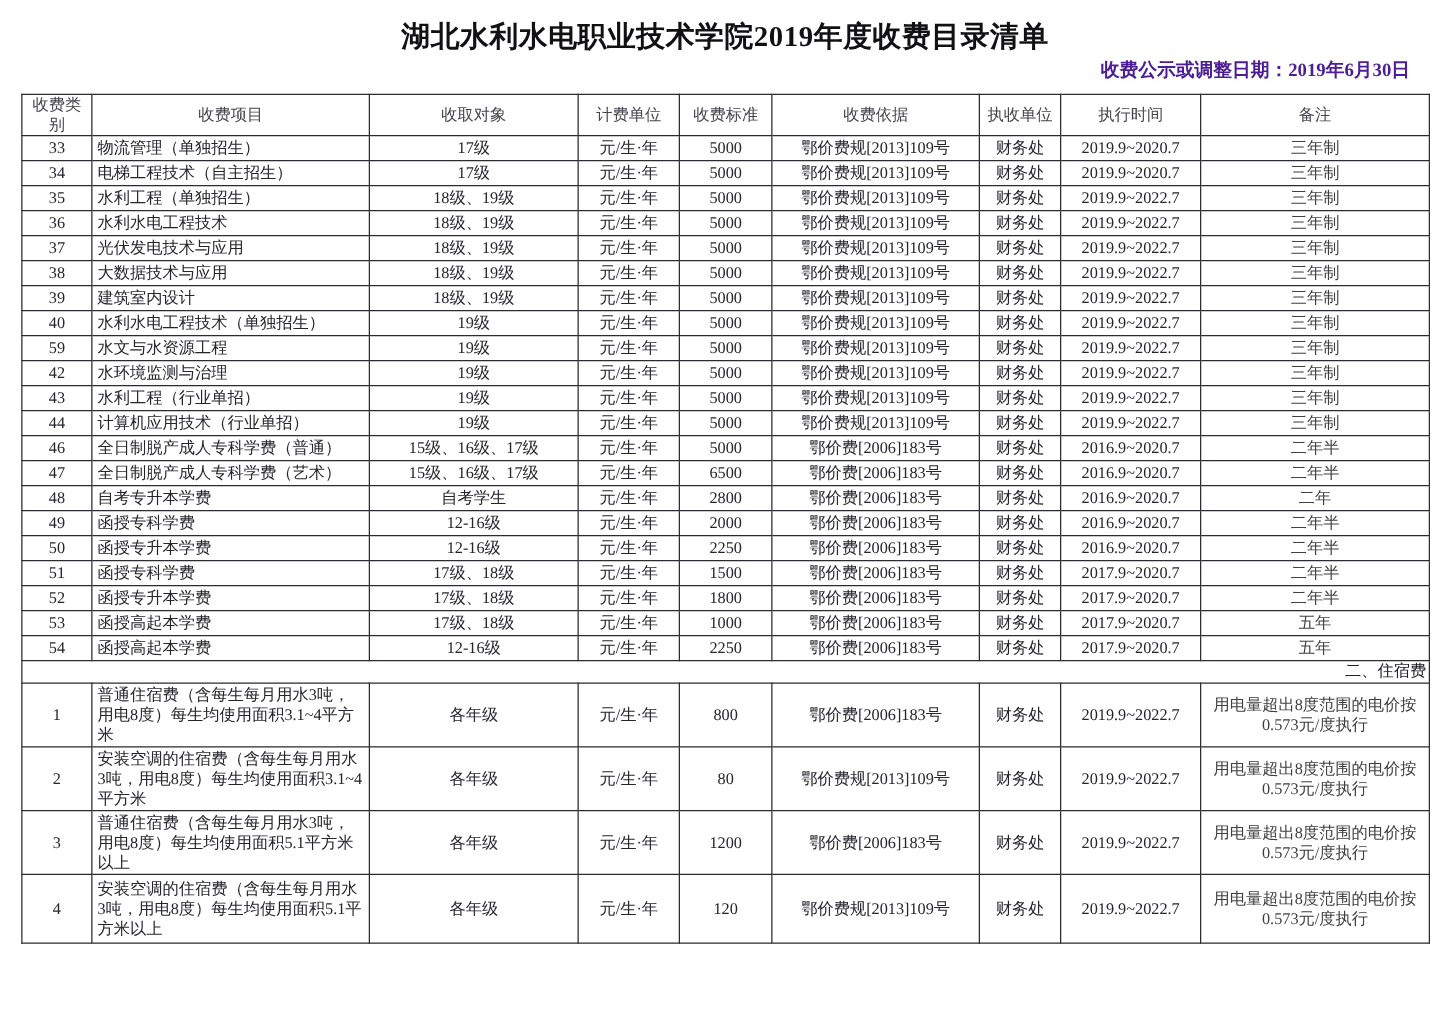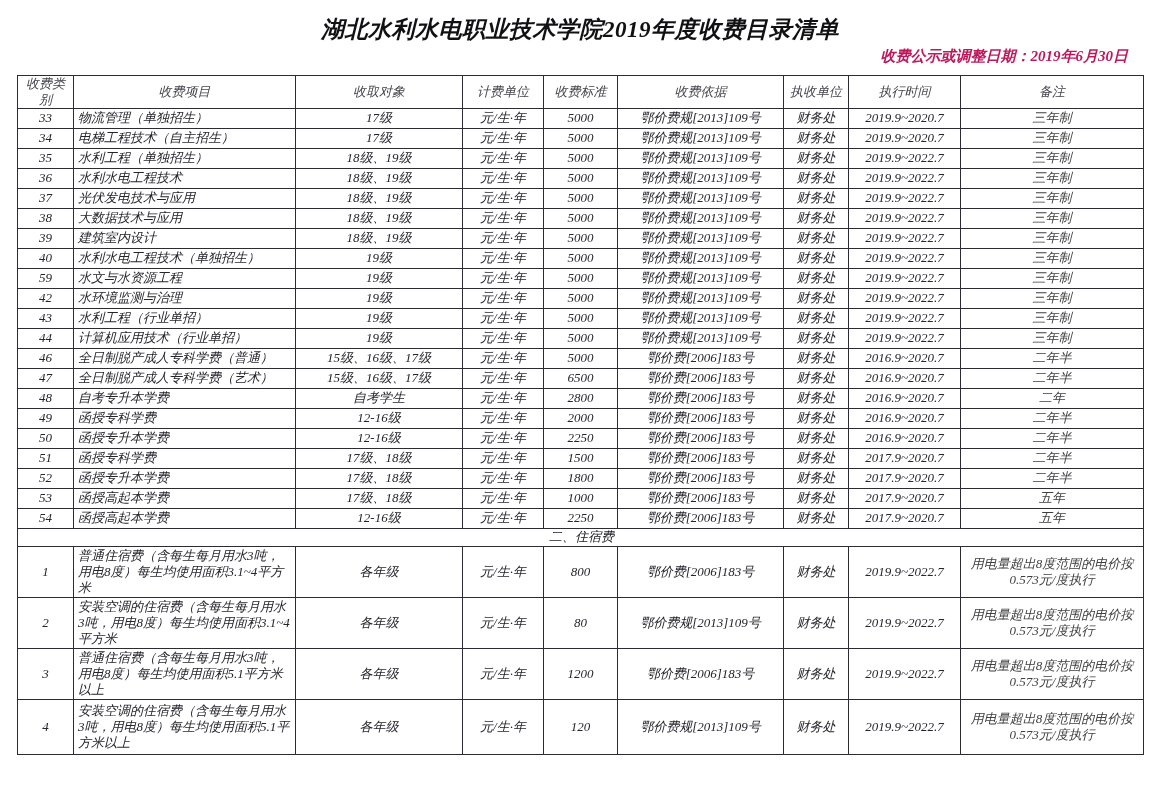--- a/index.html
+++ b/index.html
@@ -1,46 +1,46 @@
 <!DOCTYPE html>
 <html><head>
 <meta charset="utf-8">
 <style>
   html,body { margin:0; padding:0; background:#ffffff; }
   .page {
     position:relative; width:1160px; height:812px; overflow:hidden;
-    background:#ffffff; font-family:"Liberation Serif","DejaVu Serif",serif;font-style:italic;
+    background:#ffffff; font-family:"Liberation Serif","DejaVu Serif",serif;
   }
   .doc-title {
     position:absolute; left:0; top:14px; width:1160px;
     text-align:center; font-size:23px; font-weight:bold; color:#111114;
     letter-spacing:0.5px;
   }
   .date-note {
     position:absolute; top:47px; right:32px;
-    font-size:15px; font-weight:bold; color:#be185d;
+    font-size:15px; font-weight:bold; color:#4c1d95;
   }
   table.fee-table {
     position:absolute; left:17px; top:75px; width:1126px;
     border-collapse:collapse; table-layout:fixed;
   }
   .fee-table th, .fee-table td {
     border:1px solid #2b2b31; padding:0 2px;
     font-size:13px; line-height:1.22; font-weight:normal;
     text-align:center; vertical-align:middle;
     color:#25252d; overflow:hidden;
   }
   .fee-table thead th { height:19px; color:#45454d; }
   .fee-table tbody tr.std { height:20px; }
   .fee-table tbody tr.tall { height:51px; }
   .fee-table tbody tr.tall-last { height:55px; }
   .fee-table td.c1 { text-align:left; padding:1px 3px 1px 4px; }
   .fee-table td.c8 { color:#404040; }
   .fee-table tr.sec td {
-    text-align:center; height:17px; padding-left:4px; color:#202028;
+    text-align:right; height:17px; padding-left:4px; color:#202028;
   }
 </style>
 </head>
 <body>
 
 <div class="page">
   <div class="doc-title">湖北水利水电职业技术学院2019年度收费目录清单</div>
   <div class="date-note">收费公示或调整日期：2019年6月30日</div>
   <table class="fee-table">
     <colgroup>

